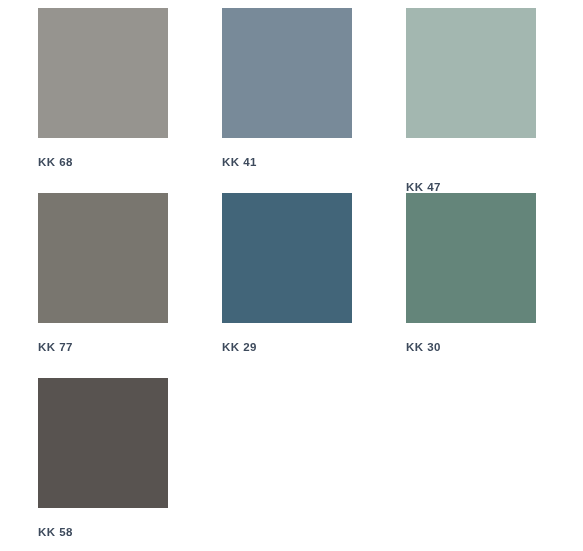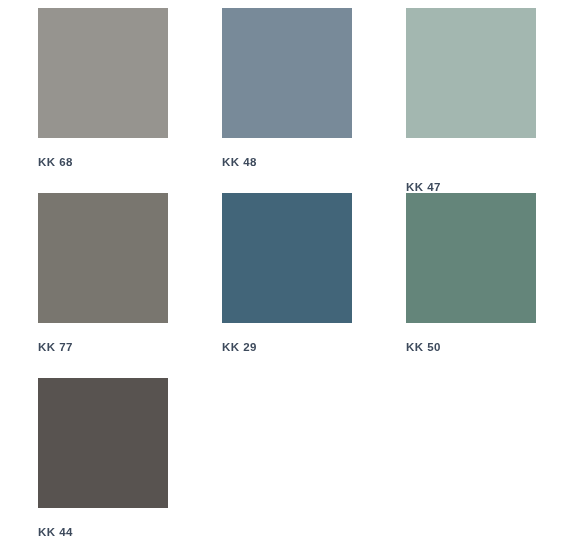--- a/index.html
+++ b/index.html
@@ -59,41 +59,41 @@
 
 <div id="swatch-grid" style="grid-template-columns: repeat(3, 184px);">
 
   <div class="swatch-cell">
     <span class="swatch-chip" style="background-color: rgb(150, 148, 143);"></span>
     <span class="swatch-label" style="color: rgb(61, 74, 92);">KK 68</span>
   </div>
 
   <div class="swatch-cell">
     <span class="swatch-chip" style="background-color: rgb(120, 138, 153);"></span>
-    <span class="swatch-label" style="color: rgb(61, 74, 92);">KK 48</span>
+    <span class="swatch-label" style="color: rgb(61, 74, 92);">KK 41</span>
   </div>
 
   <div class="swatch-cell">
     <span class="swatch-chip" style="background-color: rgb(163, 183, 176);"></span>
     <span class="swatch-label" style="color: rgb(61, 74, 92); margin-top: 44px;">KK 47</span>
   </div>
 
   <div class="swatch-cell">
     <span class="swatch-chip" style="background-color: rgb(121, 118, 111);"></span>
     <span class="swatch-label" style="color: rgb(61, 74, 92);">KK 77</span>
   </div>
 
   <div class="swatch-cell">
     <span class="swatch-chip" style="background-color: rgb(66, 101, 121);"></span>
     <span class="swatch-label" style="color: rgb(61, 74, 92);">KK 29</span>
   </div>
 
   <div class="swatch-cell">
     <span class="swatch-chip" style="background-color: rgb(100, 133, 122);"></span>
-    <span class="swatch-label" style="color: rgb(61, 74, 92);">KK 50</span>
+    <span class="swatch-label" style="color: rgb(61, 74, 92);">KK 30</span>
   </div>
 
   <div class="swatch-cell">
     <span class="swatch-chip" style="background-color: rgb(88, 83, 80);"></span>
-    <span class="swatch-label" style="color: rgb(61, 74, 92);">KK 44</span>
+    <span class="swatch-label" style="color: rgb(61, 74, 92);">KK 58</span>
   </div>
 
 </div>
 
 </body></html>

